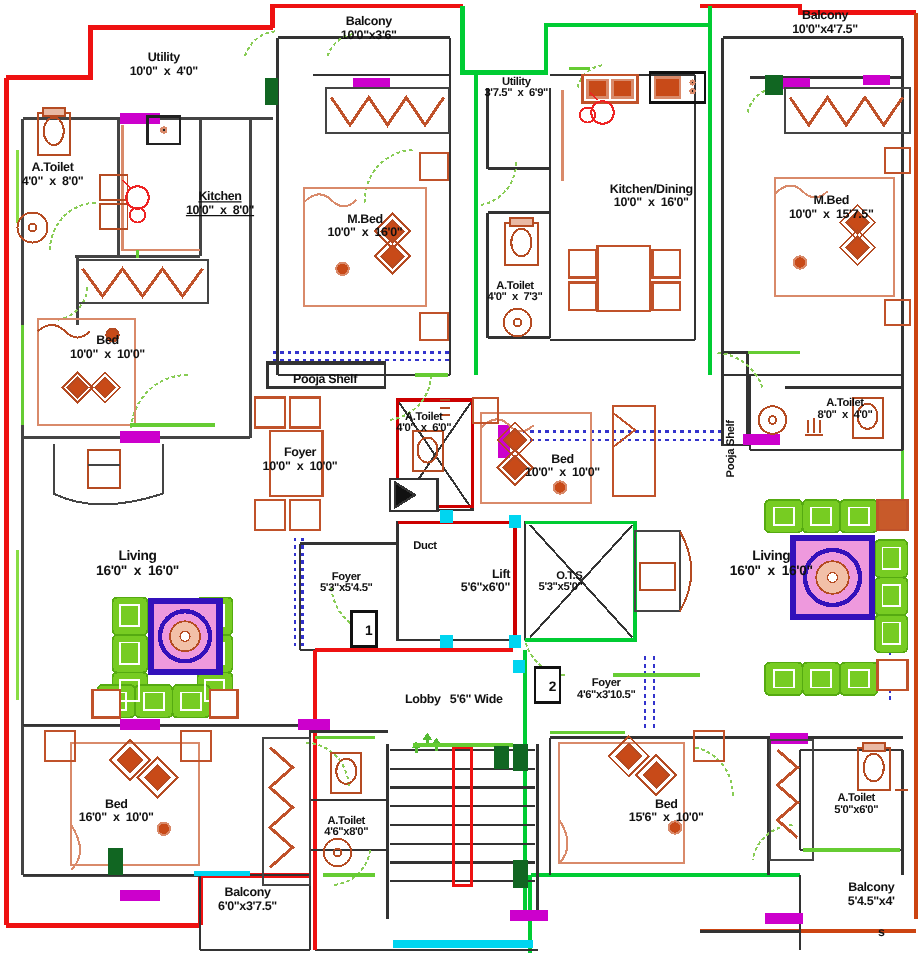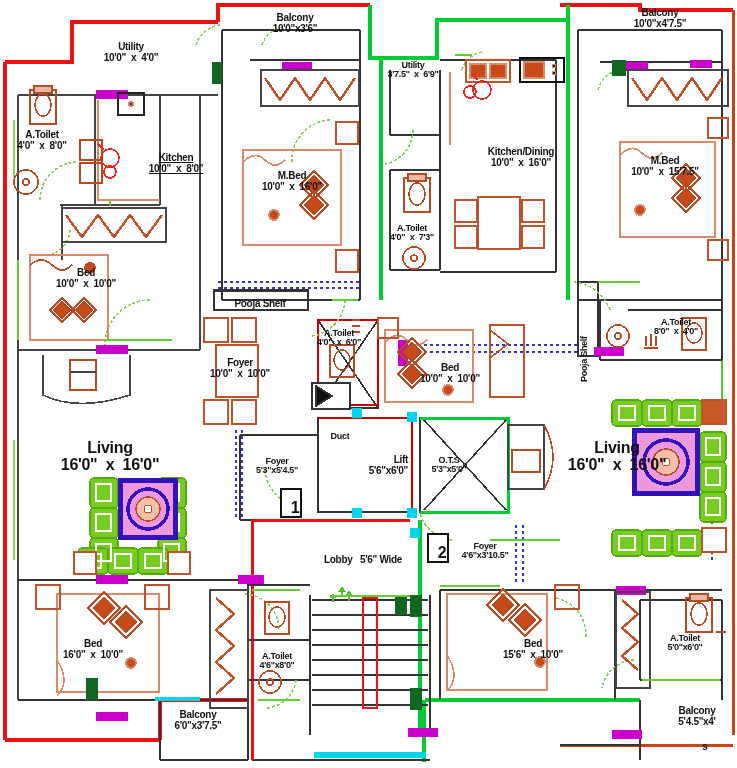--- a/index.html
+++ b/index.html
@@ -15,21 +15,21 @@
     position:absolute;
     font-family:"Liberation Sans", sans-serif;
     font-weight:bold;
     color:#111;
     text-align:center;
     line-height:1.05;
     white-space:pre;
     letter-spacing:-0.3px;
     pointer-events:none;
   }
-  .l11{font-size:16px;text-align:center;}
+  .l11{font-size:11px;text-align:center;}
   .l10{font-size:10px;}
   .l9{font-size:9px;}
   .vert{
     writing-mode:vertical-rl;
     text-orientation:mixed;
     transform:rotate(180deg);
     transform-origin:center;
   }
 </style>
 </head>
@@ -620,21 +620,21 @@
       <div class="lbl l10" style="left: 195px; top: 358px; width: 90px;"><div>Foyer</div><div>10'0"  x  10'0"</div></div>
       <div class="lbl l9" style="left: 301px; top: 329px; width: 76px;"><div>A.Toilet</div><div>4'0"  x  6'0"</div></div>
       <div class="lbl l9" style="left: 320px; top: 400px; width: 40px; margin-top: 32px;"><div>Duct</div></div>
       <div class="lbl l10" style="left: 402px; top: 363px; width: 96px;"><div>Bed</div><div>10'0"  x  10'0"</div></div>
       <div class="lbl l9 vert" style="left: 580px; top: 320px; width: auto; height: 78px;"><div>Pooja Shelf</div></div>
       <div class="lbl l9" style="left: 637px; top: 318px; width: 78px;"><div>A.Toilet</div><div>8'0"  x  4'0"</div></div>
       <div class="lbl l11" style="left: 59px; top: 440px; width: 102px;"><div>Living</div><div>16'0"  x  16'0"</div></div>
       <div class="lbl l11" style="left: 566px; top: 440px; width: 102px;"><div>Living</div><div>16'0"  x  16'0"</div></div>
       <div class="lbl l9" style="left: 239px; top: 457px; width: 76px;"><div>Foyer</div><div>5'3"x5'4.5"</div></div>
       <div class="lbl l10" style="left: 332px; top: 455px; width: 76px; text-align: right;"><div>Lift</div><div>5'6"x6'0"</div></div>
-      <div class="lbl l9" style="left: 414px; top: 456px; width: 70px;"><div>O.T.S</div><div>5'3"x5'0"</div></div>
+      <div class="lbl l9" style="left: 396px; top: 456px; width: 70px; text-align: right;"><div>O.T.S</div><div>5'3"x5'0"</div></div>
       <div class="lbl l10" style="left: 283px; top: 555px; width: 160px;"><div>Lobby   5'6" Wide</div></div>
       <div class="lbl l9" style="left: 441px; top: 542px; width: 88px;"><div>Foyer</div><div>4'6"x3'10.5"</div></div>
       <div class="lbl l10" style="left: 42px; top: 639px; width: 102px;"><div>Bed</div><div>16'0"  x  10'0"</div></div>
       <div class="lbl l9" style="left: 240px; top: 652px; width: 74px;"><div>A.Toilet</div><div>4'6"x8'0"</div></div>
       <div class="lbl l10" style="left: 156px; top: 710px; width: 84px;"><div>Balcony</div><div>6'0"x3'7.5"</div></div>
       <div class="lbl l10" style="left: 482px; top: 639px; width: 102px;"><div>Bed</div><div>15'6"  x  10'0"</div></div>
       <div class="lbl l9" style="left: 648px; top: 634px; width: 74px;"><div>A.Toilet</div><div>5'0"x6'0"</div></div>
       <div class="lbl l10" style="left: 658px; top: 706px; width: 78px;"><div>Balcony</div><div>5'4.5"x4'</div></div>
     </div>
 <div id="markers">

